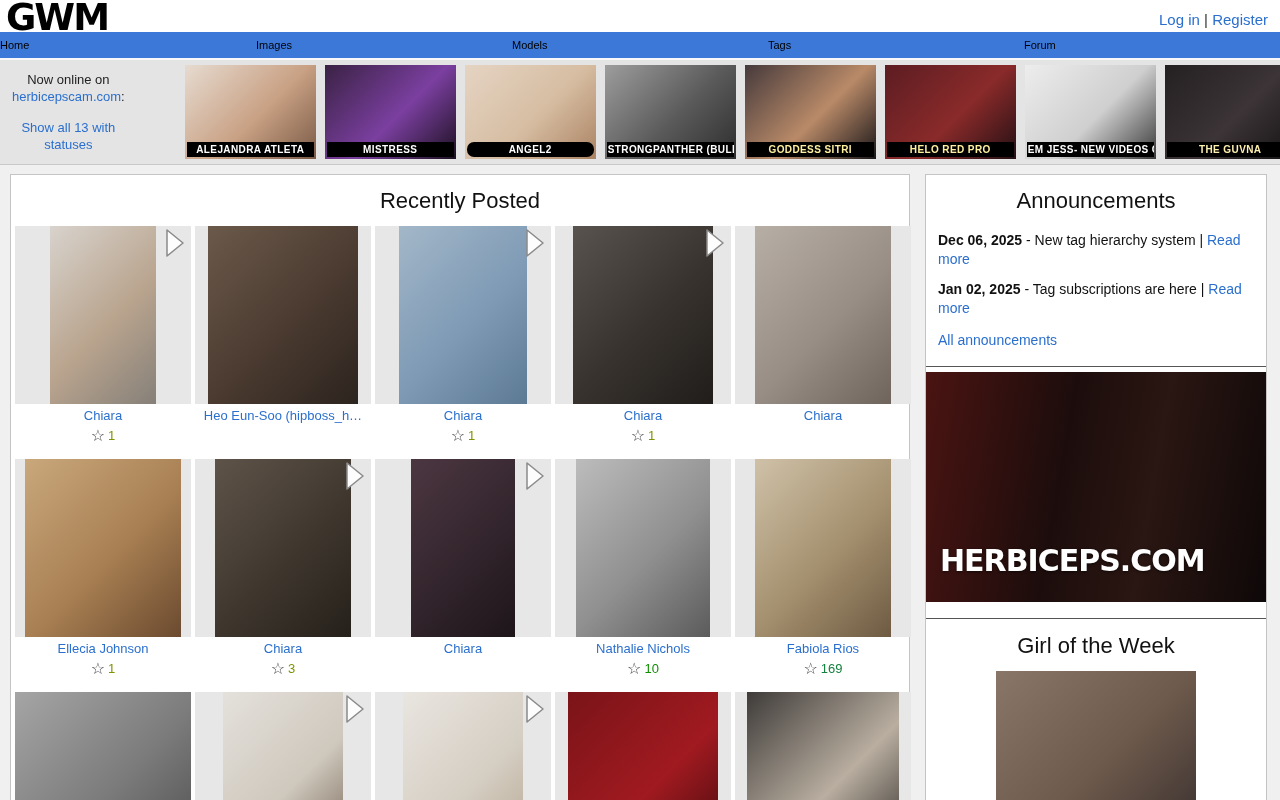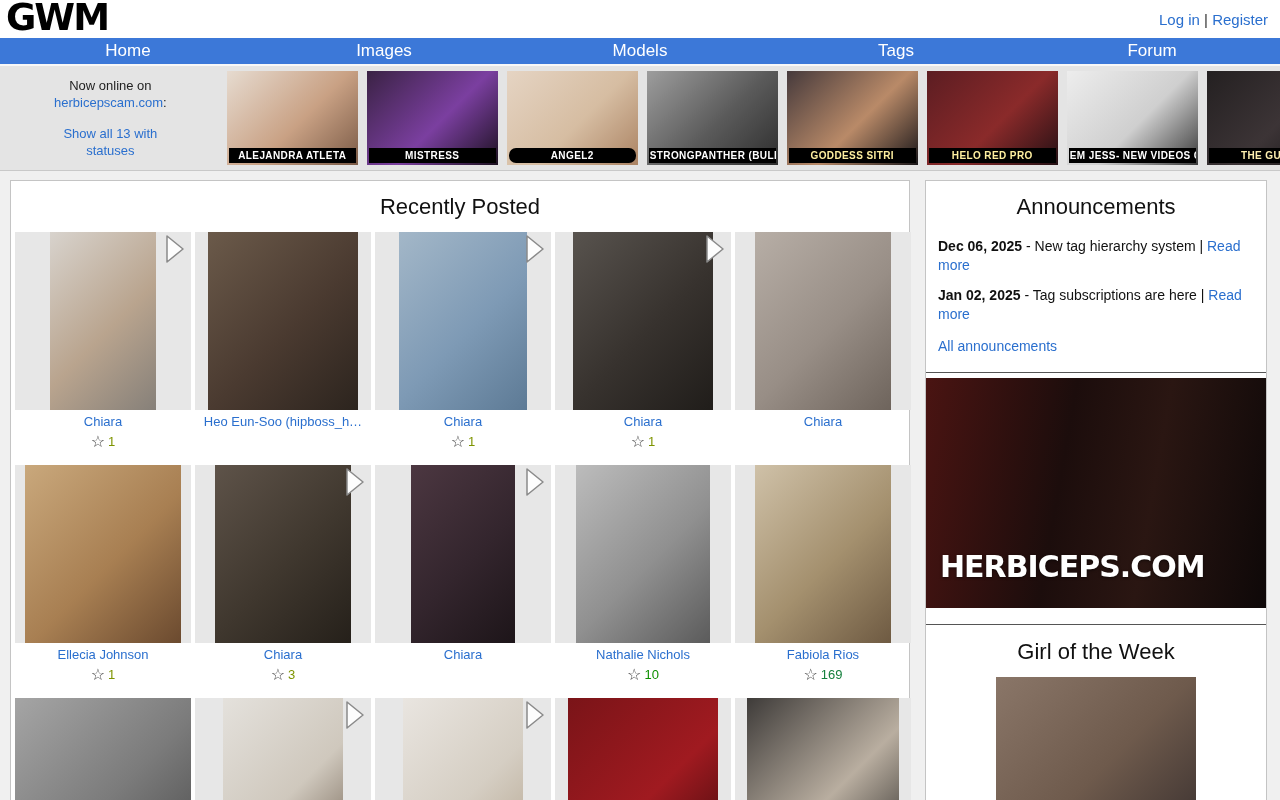--- a/index.html
+++ b/index.html
@@ -6,42 +6,42 @@
   html,body { margin:0; padding:0; }
   body {
     width:1280px; height:800px; overflow:hidden;
     background:#f0f0f0;
     font-family:"Liberation Sans", sans-serif;
     color:#111;
   }
   .link { color:#2a6fce; cursor:pointer; }
 
   
-  .header { height:38px; background:#ffffff; position:relative; }
+  .header { height:32px; background:#ffffff; position:relative; }
   .logo {
     position:absolute; left:6px; top:-4px;
     font-family:"DejaVu Sans", sans-serif;
     font-size:37px; font-weight:800; letter-spacing:-2px; color:#000;
   }
   .auth { position:absolute; right:12px; top:11px; font-size:15px; color:#333; }
 
   
   .nav { height:26px; background:#3c78d8; display:flex; }
   .nav-item {
-    flex:1; text-align:center; line-height:26px;
-    color:#ffffff; font-size:17px; cursor:pointer;
+    flex:1; line-height:26px;
+    color:#000000; font-size:11px; cursor:pointer;
   }
 
   
   .online-strip {
     height:107px; background:#e4e4e4; border-top:2px solid #f7f7f7;
     border-bottom:1px solid #c9c9c9;
     display:flex; align-items:center;
   }
-  .online-info { width:180px; text-align:center; font-size:13px; line-height:17px; padding:0 12px; color:#222;margin-left:42px; }
+  .online-info { width:180px; text-align:center; font-size:13px; line-height:17px; padding:0 12px; color:#222; }
   .online-info .spacer { height:14px; }
   .online-thumbs { display:flex; gap:9px; }
   .online-thumb { width:131px; height:94px; position:relative; flex:0 0 auto; cursor:pointer; }
   .online-label {
     position:absolute; left:2px; right:2px; bottom:2px;
     background:#000; font-size:10px; font-weight:bold;
     text-align:center; padding:2px 1px; letter-spacing:.4px;
     white-space:nowrap; overflow:hidden;
   }
 

